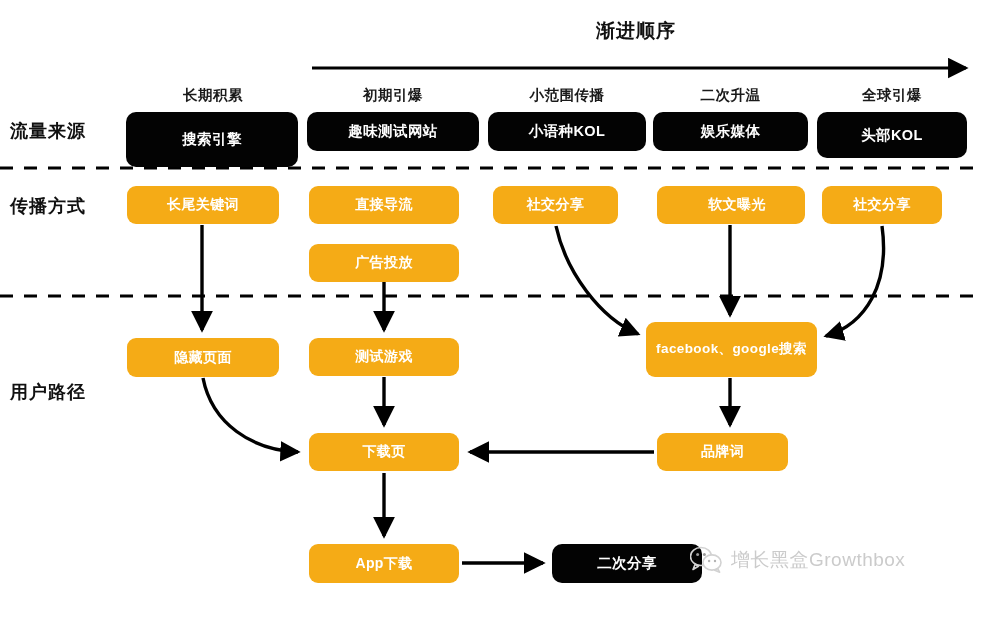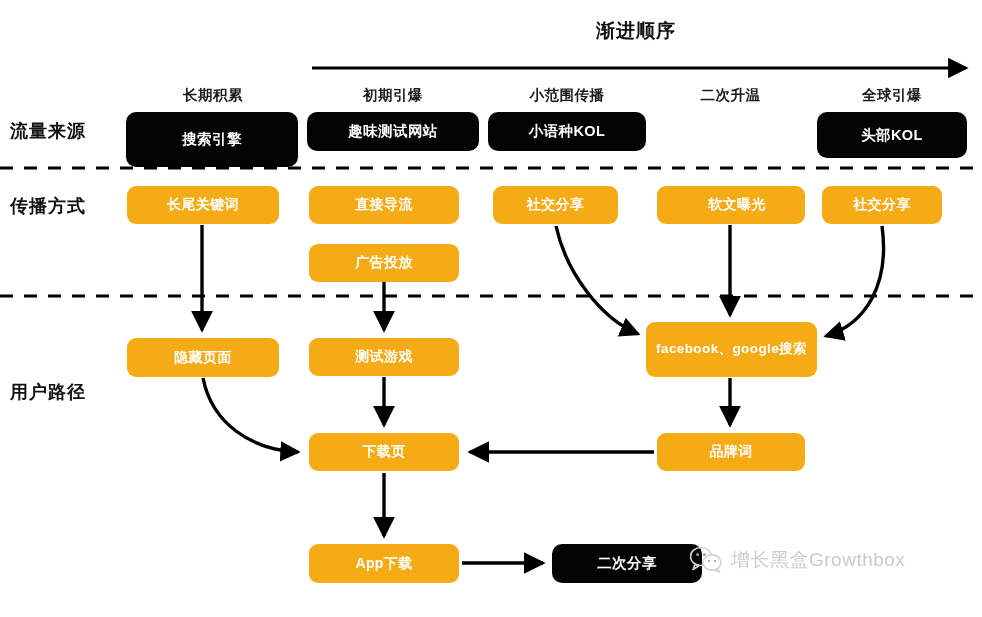--- a/index.html
+++ b/index.html
@@ -156,39 +156,40 @@
   <div class="stage-label" style="left:653px;width:155px;">二次升温</div>
   <div class="stage-label" style="left:817px;width:150px;">全球引爆</div>
 
   <div class="row-label" style="top:119px;">流量来源</div>
   <div class="row-label" style="top:194px;">传播方式</div>
   <div class="row-label" style="top:334px;margin-top:46px;">用户路径</div>
 
   <div class="node black" style="left:126px;top:112px;width:172px;height:55px;">搜索引擎</div>
   <div class="node black" style="left:307px;top:112px;width:172px;height:39px;">趣味测试网站</div>
   <div class="node black" style="left:488px;top:112px;width:158px;height:39px;">小语种KOL</div>
+  <div class="node black" style="left:653px;top:112px;width:155px;height:39px;">娱乐媒体</div>
   <div class="node black" style="left:817px;top:112px;width:150px;height:46px;">头部KOL</div>
 
   <div class="node orange" style="left:127px;top:186px;width:152px;height:38px;">长尾关键词</div>
   <div class="node orange" style="left:309px;top:186px;width:150px;height:38px;">直接导流</div>
   <div class="node orange" style="left:309px;top:244px;width:150px;height:38px;">广告投放</div>
   <div class="node orange" style="left:493px;top:186px;width:125px;height:38px;">社交分享</div>
   <div class="node orange" style="left:657px;top:186px;width:148px;height:38px;padding-left:12px;">软文曝光</div>
   <div class="node orange" style="left:822px;top:186px;width:120px;height:38px;">社交分享</div>
 
   <div class="node orange" style="left:127px;top:338px;width:152px;height:39px;">隐藏页面</div>
 
   <div class="node orange" style="left:309px;top:338px;width:150px;height:38px;">测试游戏</div>
 
   <div class="node orange two-line" style="left:646px;top:322px;width:171px;height:55px;flex-direction:row;">
     <span class="latin">facebook、google</span>
     <span>搜索</span>
   </div>
 
-  <div class="node orange" style="left:657px;top:433px;width:148px;height:38px;">品牌词</div>
+  <div class="node orange" style="left:657px;top:433px;width:131px;height:38px;">品牌词</div>
 
   <div class="node orange" style="left:309px;top:433px;width:150px;height:38px;">下载页</div>
 
   <div class="node orange" style="left:309px;top:544px;width:150px;height:39px;">
     <span class="latin">App下载</span>
   </div>
 
   <div class="node black" style="left:552px;top:544px;width:150px;height:39px;">二次分享</div>
 
   <div class="watermark">

